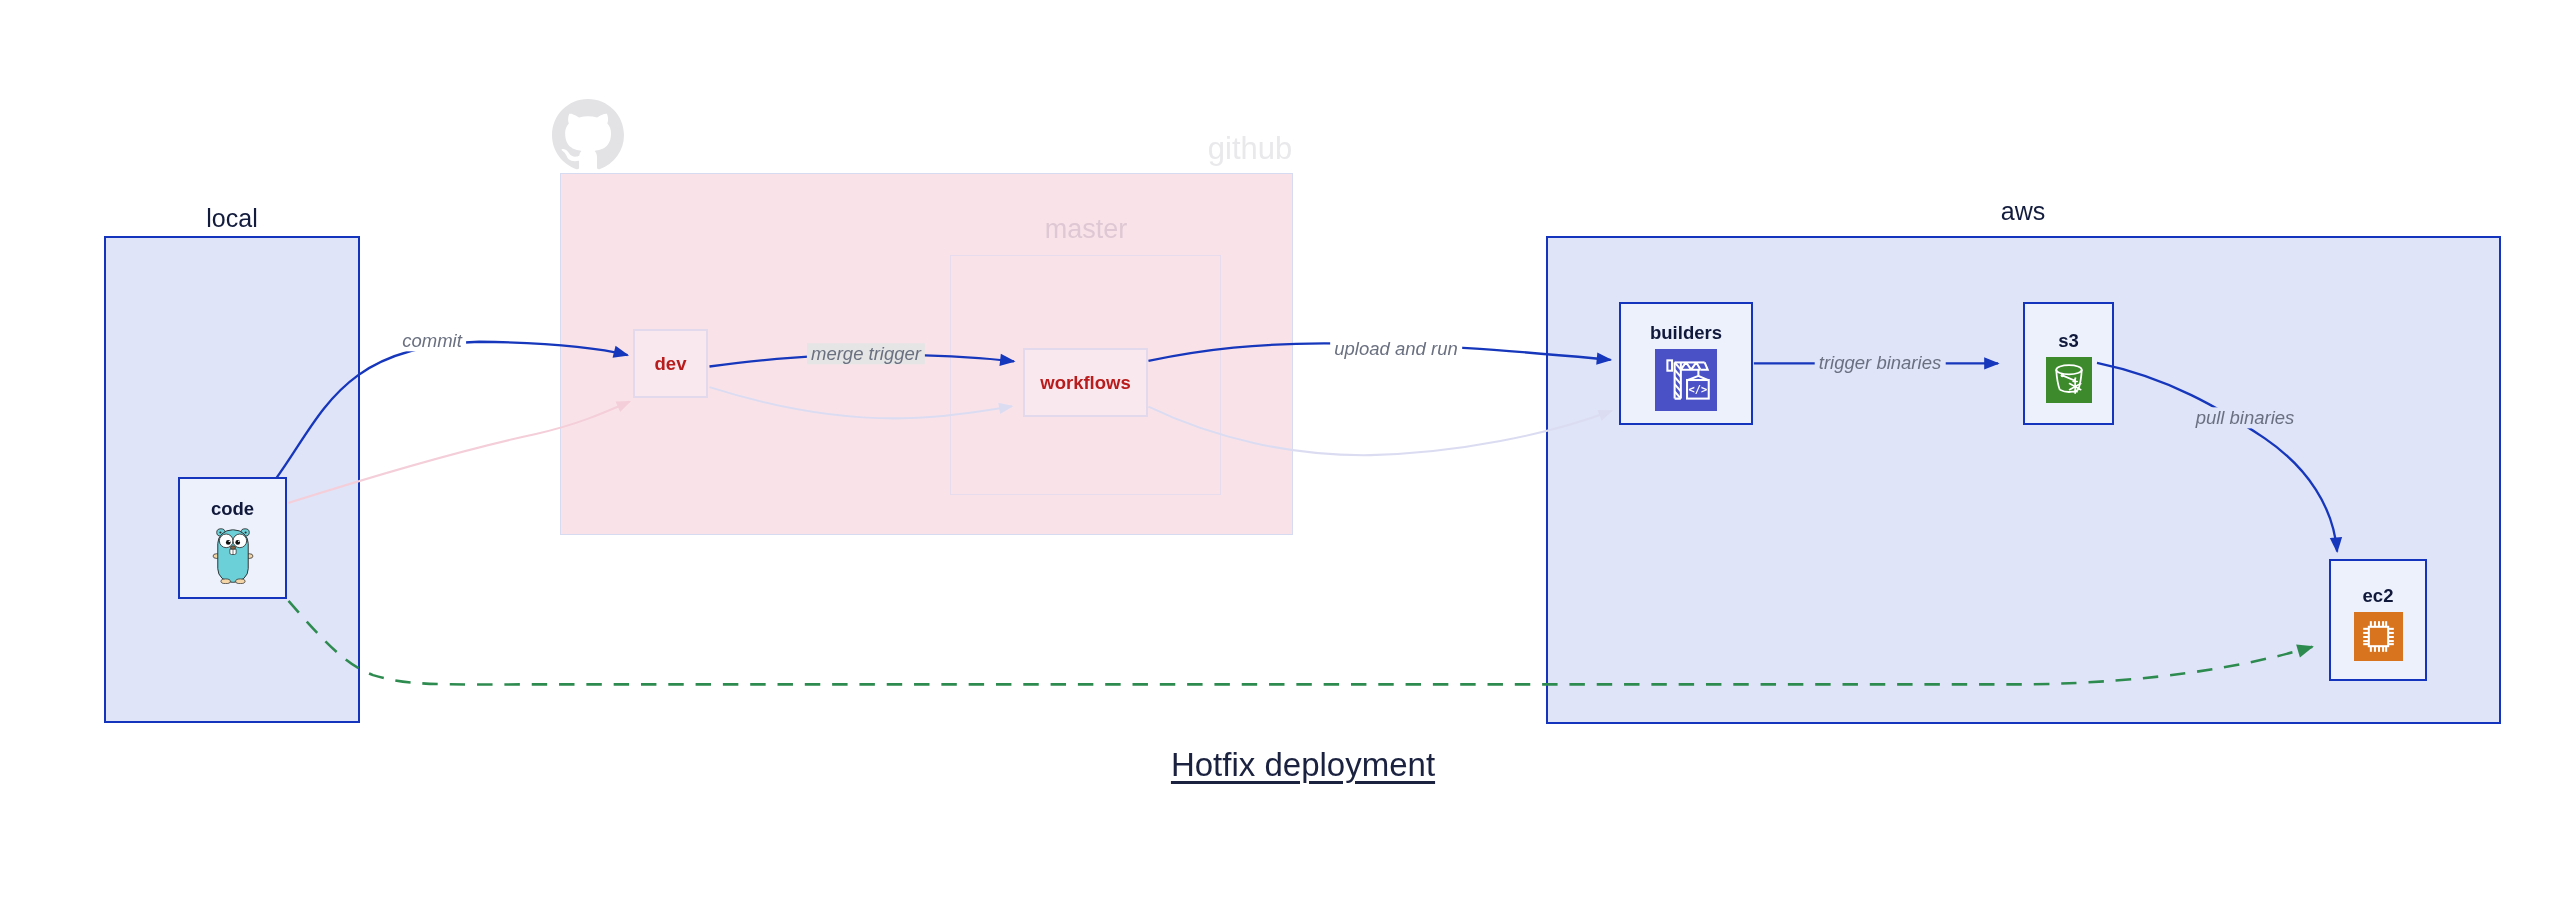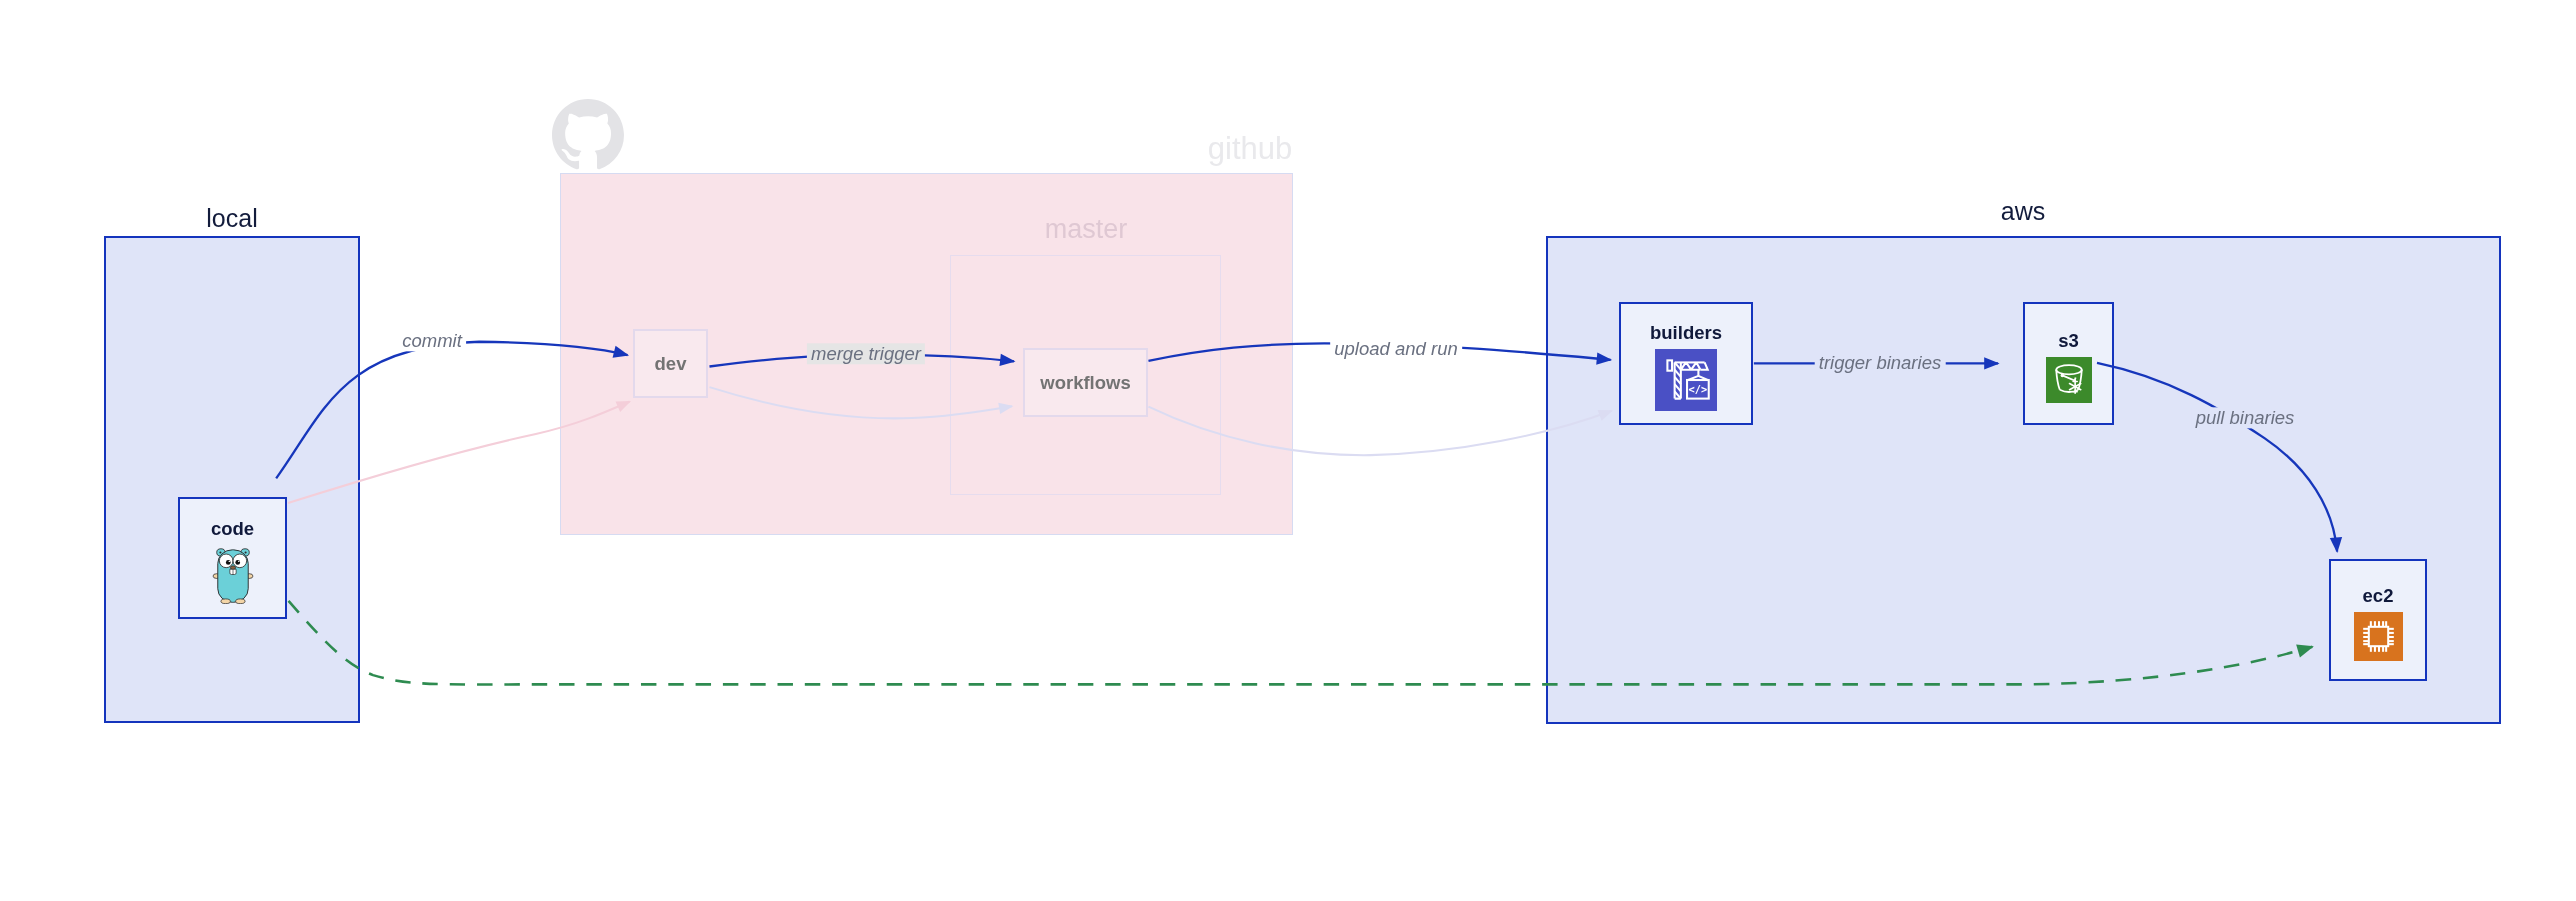--- a/index.html
+++ b/index.html
@@ -15,21 +15,21 @@
   
   .glabel{position:absolute;text-align:center;font-weight:500;transform:translateX(-50%);white-space:nowrap;}
   .glabel-local,.glabel-aws{font-size:25px;color:#131c3c;}
   .glabel-github{font-size:31px;color:#e9e9ec;}
   .glabel-master{font-size:27px;color:#dfc8d3;}
   
   .node{position:absolute;box-sizing:border-box;display:flex;flex-direction:column;align-items:center;justify-content:center;}
   .node-active{background:#edf1fb;border:2.6px solid #1434bd;}
   .node-faded{background:#f9e9ee;border:2.1px solid #e3d9ec;justify-content:center;}
   .node-label{font-weight:bold;font-size:18.5px;color:#10193b;margin-top:7.2px;}
-  .node-faded .node-label{color:#737373;margin-top:0;}
+  .node-faded .node-label{color:#b91c1c;margin-top:0;}
   .node-icon{margin-top:5.2px;}
   
   svg.edges{position:absolute;left:0;top:0;pointer-events:none;}
   
   .elabel{
     position:absolute;transform:translate(-50%,-50%);font-style:italic;font-size:18.5px;
     color:#6a7080;white-space:nowrap;padding:0.5px 4.1px;line-height:1.1;
   }
   .elabel-white{background:#ffffff;margin-left:13px;}
   .elabel-pink{background:#e5e5e5;}
@@ -56,21 +56,21 @@
   <div class="glabel glabel-github" style="left:1250px;top:131px;">github</div>
   <div class="glabel glabel-master" style="left:1086px;top:214px;">master</div>
   <div class="glabel glabel-aws" style="left:2023px;top:197px;">aws</div>
 
   <div class="octocat">
     <svg width="72" height="72" viewBox="0 0 16 16">
       <path fill="#e3e3e6" d="M8 0C3.58 0 0 3.58 0 8c0 3.54 2.29 6.53 5.47 7.59.4.07.55-.17.55-.38 0-.19-.01-.82-.01-1.49-2.01.37-2.53-.49-2.69-.94-.09-.23-.48-.94-.82-1.13-.28-.15-.68-.52-.01-.53.63-.01 1.08.58 1.23.82.72 1.21 1.87.87 2.33.66.07-.52.28-.87.51-1.07-1.78-.2-3.64-.89-3.64-3.95 0-.87.31-1.59.82-2.15-.08-.2-.36-1.02.08-2.12 0 0 .67-.21 2.2.82.64-.18 1.32-.27 2-.27s1.36.09 2 .27c1.53-1.04 2.2-.82 2.2-.82.44 1.1.16 1.92.08 2.12.51.56.82 1.27.82 2.15 0 3.07-1.87 3.75-3.65 3.95.29.25.54.73.54 1.48 0 1.07-.01 1.93-.01 2.2 0 .21.15.46.55.38A8.01 8.01 0 0 0 16 8c0-4.42-3.58-8-8-8Z"></path>
     </svg>
   </div>
 
-  <div class="node node-active" style="left:178px;top:477px;width:109px;height:122px;margin-top:20px;">
+  <div class="node node-active" style="left:178px;top:477px;width:109px;height:122px;">
     <div class="node-label">code</div>
     <div class="node-icon">
       <svg width="42" height="59" viewBox="0 0 80 110">
         <ellipse cx="17" cy="13" rx="8" ry="7" fill="#6bd0d8" stroke="#2b2b2b" stroke-width="1.6"></ellipse>
         <ellipse cx="63" cy="13" rx="8" ry="7" fill="#6bd0d8" stroke="#2b2b2b" stroke-width="1.6"></ellipse>
         <circle cx="16" cy="13" r="2" fill="#2b2b2b"></circle>
           <circle cx="64" cy="13" r="2" fill="#2b2b2b"></circle>
         <ellipse cx="9" cy="58" rx="7" ry="4.5" fill="#f3d5a7" stroke="#2b2b2b" stroke-width="1.4"></ellipse>
         <ellipse cx="71" cy="58" rx="7" ry="4.5" fill="#f3d5a7" stroke="#2b2b2b" stroke-width="1.4"></ellipse>
         <rect x="11" y="8" width="58" height="100" rx="28" ry="26" fill="#6bd0d8" stroke="#2b2b2b" stroke-width="1.8"></rect>
@@ -202,15 +202,16 @@
 
     <path d="M560 1166 C628 1244 672 1291 724 1310 C792 1331 860 1328 1010 1328 L3940 1328 C4170 1324 4345 1297 4488 1255" stroke="#2e8b50" stroke-width="5" fill="none" stroke-dasharray="30 23" marker-end="url(#ah-green)"></path>
   </svg>
 
   <div class="elabel elabel-white" style="left:419px;top:341px;">commit</div>
   <div class="elabel elabel-pink" style="left:866px;top:354px;">merge trigger</div>
   <div class="elabel elabel-white" style="left:1383px;top:349px;">upload and run</div>
   <div class="elabel elabel-lav" style="left:1880px;top:363px;">trigger binaries</div>
   <div class="elabel elabel-lav" style="left:2245px;top:418px;">pull binaries</div>
 
+  <div class="title">Hotfix deployment</div>
 
 </div>
 
 
 </body></html>

